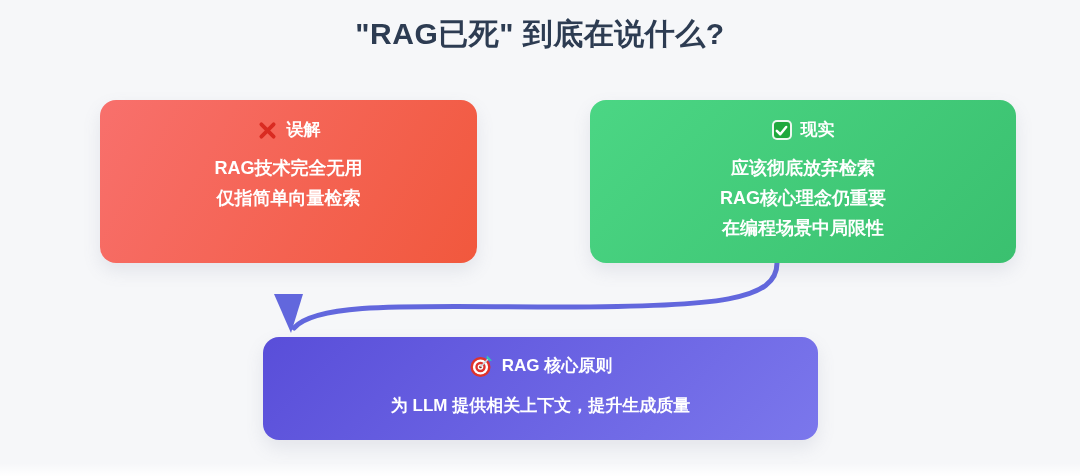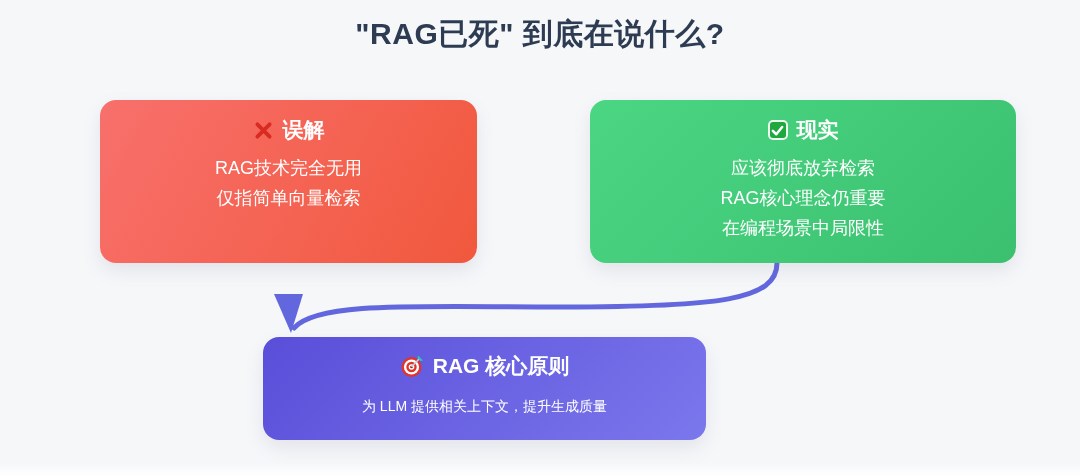--- a/index.html
+++ b/index.html
@@ -23,28 +23,28 @@
     border-radius:16px;
     box-shadow:0 8px 18px rgba(110,120,150,.14);
     color:#fff;text-align:center;
     display:flex;flex-direction:column;align-items:center;
     box-sizing:border-box;
   }
   .card-misconception{left:100px;top:100px;width:377px;height:163px;
     background:linear-gradient(120deg,#f8706c 0%,#f1583d 100%);padding-top:17px;}
   .card-reality{left:590px;top:100px;width:426px;height:163px;
     background:linear-gradient(135deg,#4bd684 0%,#3ac06f 100%);padding-top:17px;}
-  .card-principle{left:263px;top:337px;width:443px;height:103px;
+  .card-principle{left:263px;top:337px;width:555px;height:103px;
     background:linear-gradient(135deg,#594ed9 0%,#7b77ec 100%);padding-top:16px;}
   .card-header{
     display:flex;align-items:center;justify-content:center;gap:9px;
-    font-size:21px;font-weight:700;line-height:26px;margin-bottom:10px;
+    font-size:17px;font-weight:700;line-height:26px;margin-bottom:10px;
   }
-  .card-line{font-size:18px;line-height:30px;font-weight:400;}
-  .principle-body{font-size:14px;line-height:28px;margin-top:3px;}
+  .card-line{font-size:18px;line-height:30px;font-weight:700;}
+  .principle-body{font-size:17px;line-height:28px;margin-top:3px;}
   .icon-x{width:21px;height:21px;display:inline-block;}
   .icon-check{
     width:20px;height:20px;border-radius:5px;background:#1fa83d;
     border:2px solid rgba(255,255,255,.92);
     display:inline-flex;align-items:center;justify-content:center;box-sizing:border-box;
   }
   .icon-dart{width:24px;height:24px;display:inline-block;}
   .bottom-strip{
     position:absolute;left:0;bottom:0;width:100%;height:13px;
     background:linear-gradient(to bottom,rgba(255,255,255,0),rgba(255,255,255,.95));

